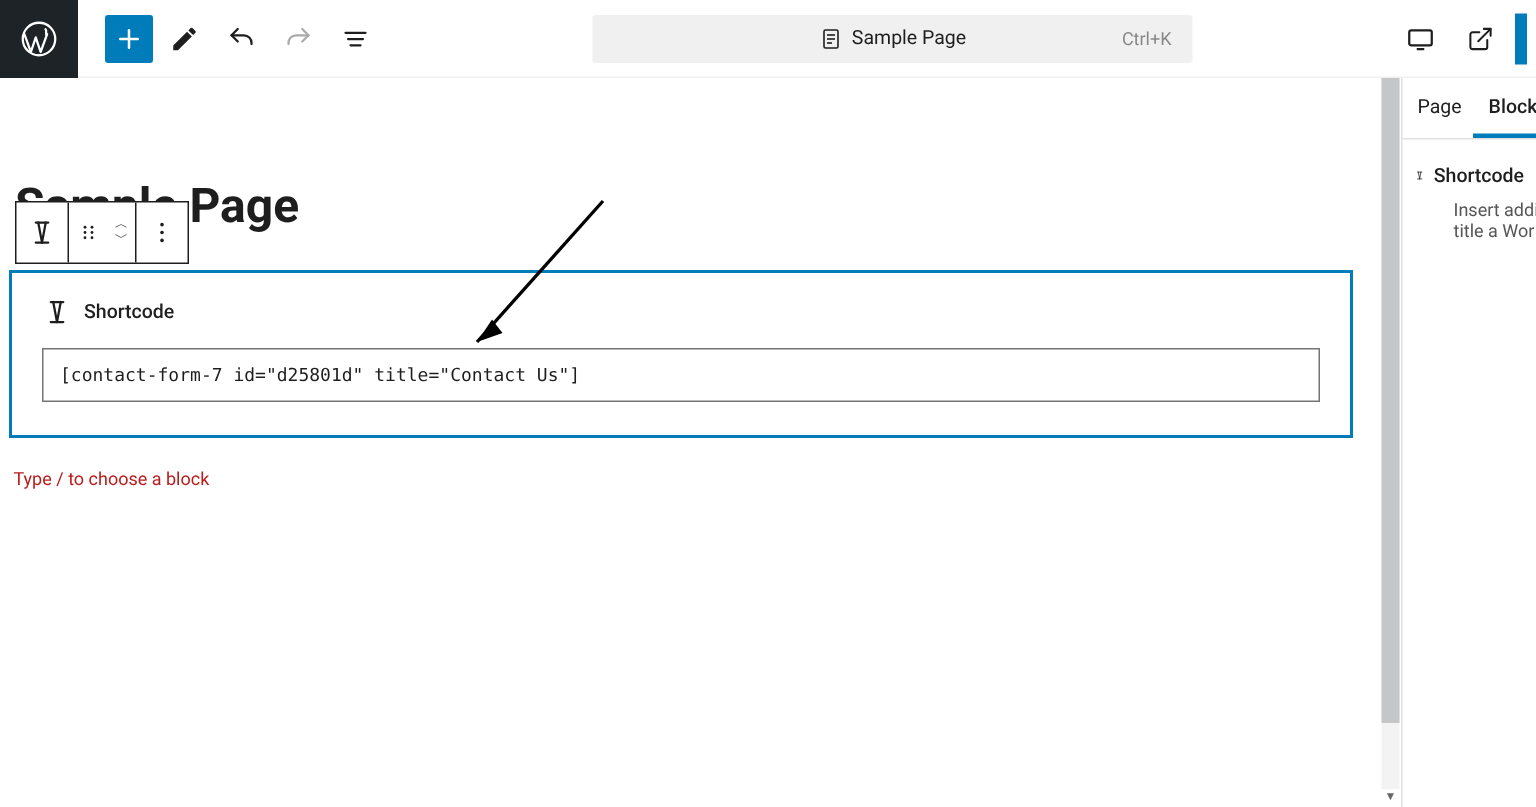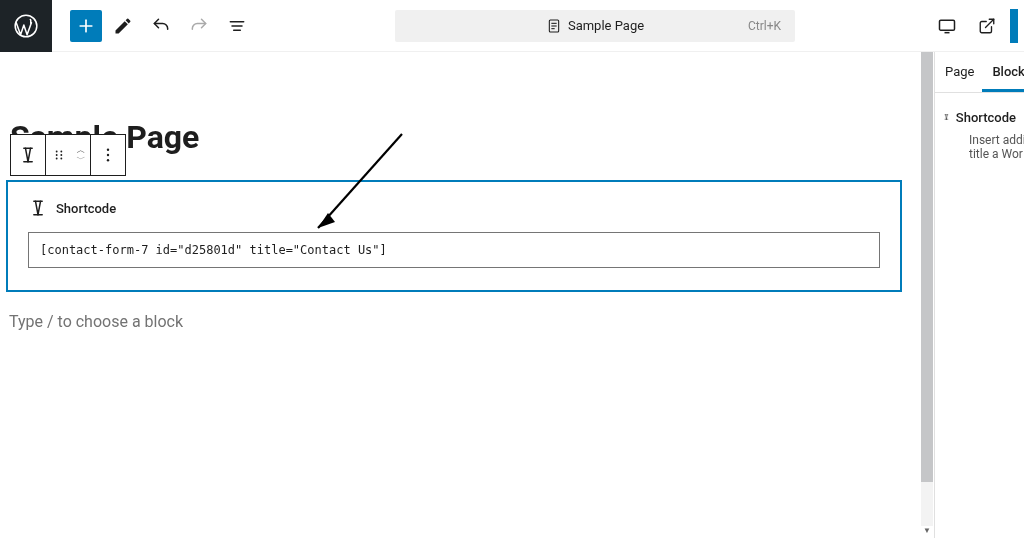--- a/index.html
+++ b/index.html
@@ -226,22 +226,22 @@
   padding: 10px 11px;
   font-family: Menlo, Consolas, monospace;
   font-size: 12px;
   color: #1e1e1e;
   background: #fff;
 }
 .placeholder-para {
   position: absolute;
   top: 260px;
   left: 9px;
-  font-size: 16px;
-  color: #737373;
+  font-size: 12px;
+  color: #b91c1c;
 }
 
 .arrow-annot {
   position: absolute;
   top: 80px;
   left: 304px;
   pointer-events: none;
 }
 
 .svgicon { display:block; }

